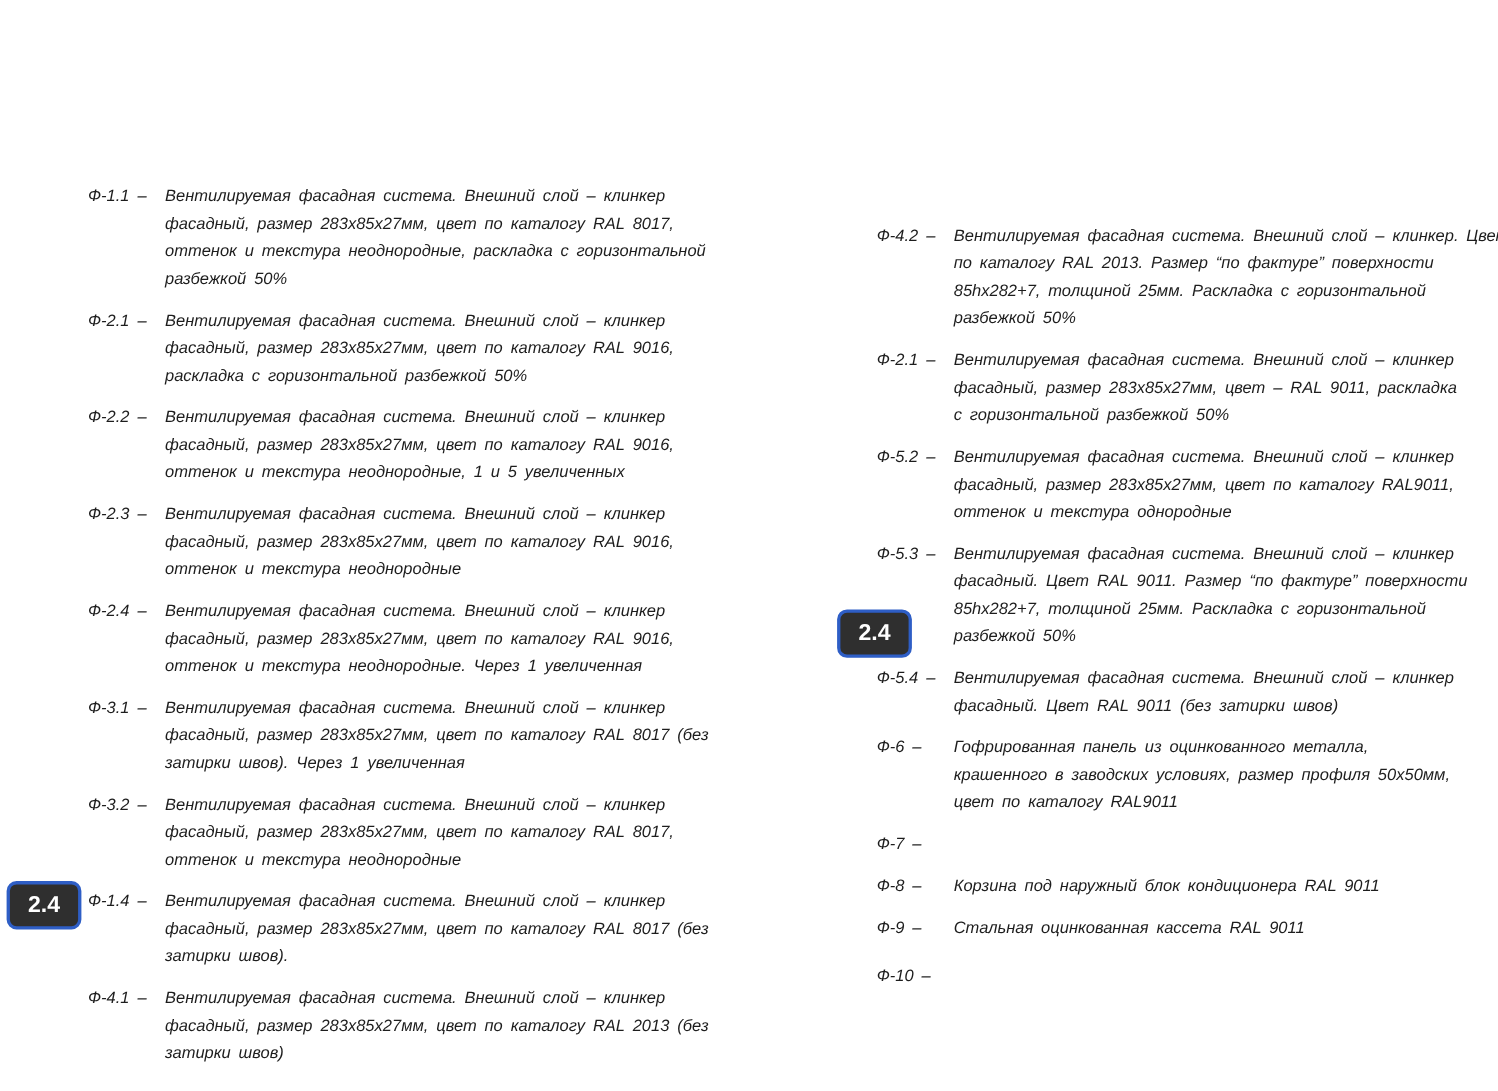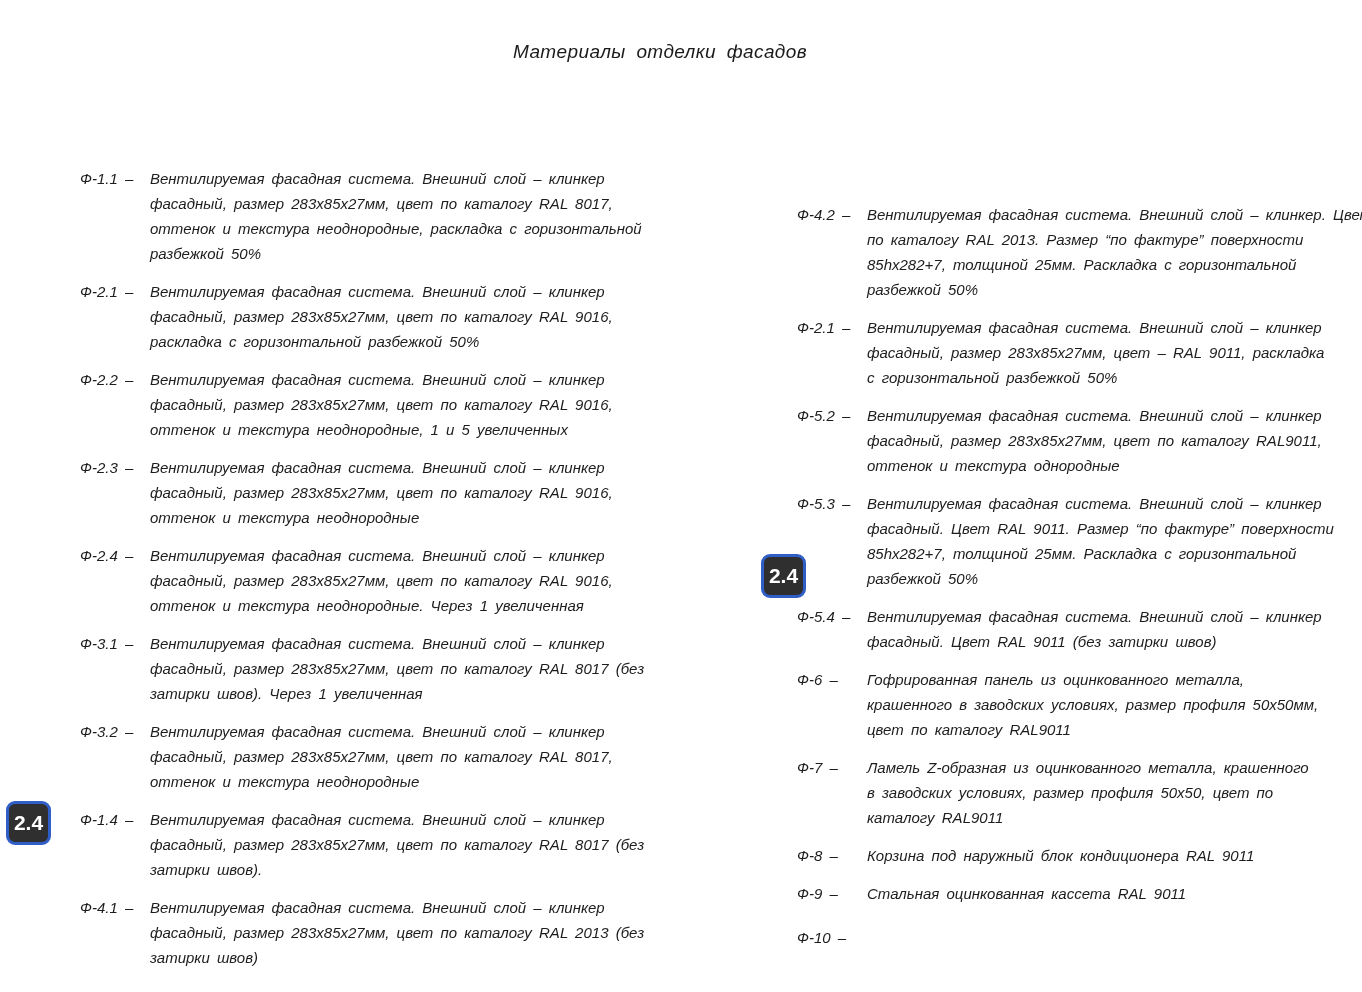--- a/index.html
+++ b/index.html
@@ -34,39 +34,38 @@
   .code { flex: 0 0 70px; white-space: pre; }
   .desc { white-space: pre; }
 
   
   #col-right .item:nth-child(6)  { margin-top: 10px; }
   #col-right .item:nth-child(9)  { margin-top: 13px; }
   #col-right .item:nth-child(10) { margin-top: 19px; }
 
   .marker {
     position: absolute;
-    width: 45px; height: 44px;
+    width: 68px; height: 44px;
     box-sizing: border-box;
     border: 3px solid #2e5ec6;
     border-radius: 9px;
     background: #2f2f2f;
     color: #ffffff;
     display: flex; align-items: center; justify-content: center;
     font-weight: bold; font-size: 21px; font-style: normal;
     z-index: 5;
   }
   .marker-left  { left: 6px;   top: 801px; }
   .marker-right { left: 761px; top: 554px; }
 </style>
 </head>
 <body>
 
 <div class="sheet">
 
-  <div class="page-title">Материалы отделки фасадов</div>
 
   <div class="col col-left" id="col-left">
       <div class="item">
         <span class="code">Ф-1.1 –</span>
         <div class="desc">Вентилируемая фасадная система. Внешний слой – клинкер
 фасадный, размер 283х85х27мм, цвет по каталогу RAL 8017,
 оттенок и текстура неоднородные, раскладка с горизонтальной
 разбежкой 50%</div>
       </div>
       <div class="item">
@@ -152,23 +151,20 @@
 фасадный. Цвет RAL 9011 (без затирки швов)</div>
       </div>
       <div class="item">
         <span class="code">Ф-6 –</span>
         <div class="desc">Гофрированная панель из оцинкованного металла,
 крашенного в заводских условиях, размер профиля 50х50мм,
 цвет по каталогу RAL9011</div>
       </div>
       <div class="item">
         <span class="code">Ф-7 –</span>
-        <div class="desc">Ламель Z-образная из оцинкованного металла, крашенного
-в заводских условиях, размер профиля 50х50, цвет по
-каталогу RAL9011</div>
       </div>
       <div class="item">
         <span class="code">Ф-8 –</span>
         <div class="desc">Корзина под наружный блок кондиционера RAL 9011</div>
       </div>
       <div class="item">
         <span class="code">Ф-9 –</span>
         <div class="desc">Стальная оцинкованная кассета RAL 9011</div>
       </div>
       <div class="item">

